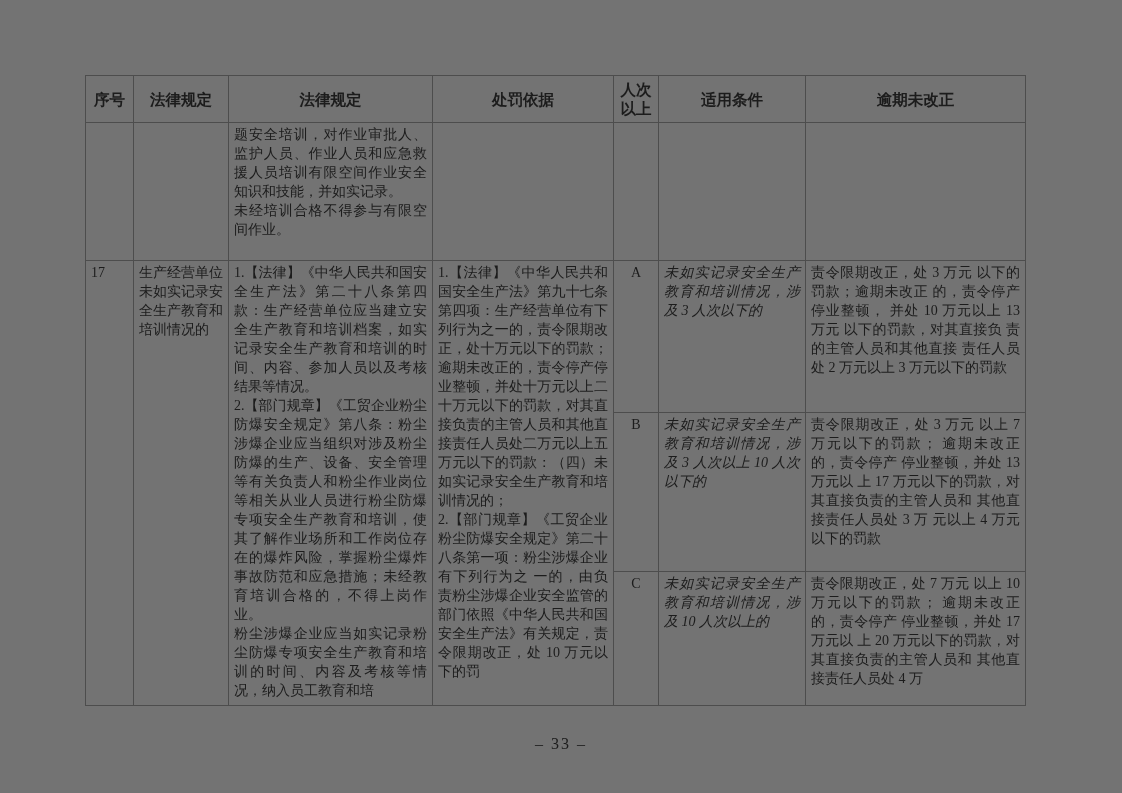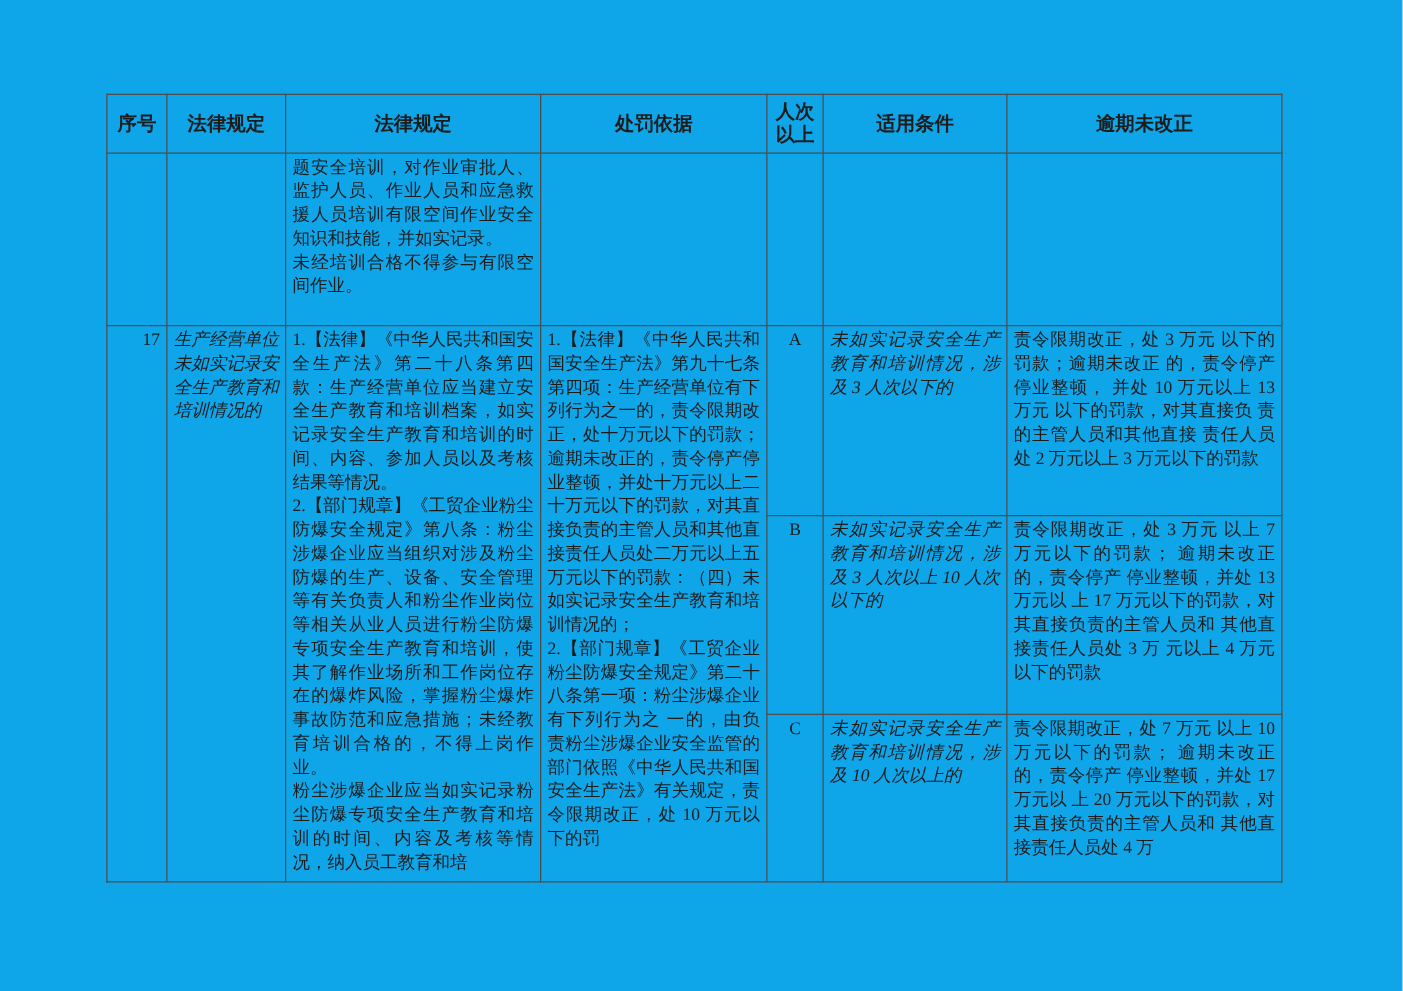--- a/index.html
+++ b/index.html
@@ -1,19 +1,19 @@
 <!DOCTYPE html>
 <html><head>
 <meta charset="utf-8">
 <style>
   html,body{margin:0;padding:0;background:#ffffff;}
   .sheet{
     position:relative;
     width:1122px;height:793px;
-    background:#0ea5e9;
+    background:#737373;
     font-family:"Liberation Serif","DejaVu Serif",serif;
     color:#1c1c1c;
     overflow:hidden;
   }
   table.ptable{
     position:absolute;left:85px;top:75px;
     width:940px;
     border-collapse:collapse;
     table-layout:fixed;
   }
@@ -32,22 +32,22 @@
     font-size:15.5px;
     text-align:center;
     vertical-align:middle;
     padding:2px 1px;
   }
   .rh-head{height:47px}
   .rh-carry{height:138px}
   .rh-a{height:152px}
   .rh-b{height:159px}
   .rh-c{height:134px}
-  .cell-no{text-align:right;vertical-align:middle;}
-  .cell-behavior{vertical-align:middle;text-align:justify;padding:2px 7px;font-style:italic;}
+  .cell-no{text-align:left;vertical-align:middle;}
+  .cell-behavior{vertical-align:middle;text-align:justify;padding:2px 7px;}
   .cell-flow{text-align:justify;white-space:pre-wrap;vertical-align:top;padding:3px 5px;}
   .cell-grade{text-align:center;vertical-align:middle;}
   .cell-cond{vertical-align:middle;text-align:justify;line-height:20px;padding:2px 9px;font-style:italic;}
   .cell-std{text-align:justify;white-space:pre-wrap;vertical-align:top;padding:3px 6px;}
   .cell-empty{}
   .footer{
     position:absolute;left:0;top:735px;width:1122px;
     text-align:center;
     font-size:16px;
     color:#1c1c1c;
@@ -107,14 +107,15 @@
       <td class="cell-std">责令限期改正，处 3 万元 以上 7 万元以下的罚款； 逾期未改正的，责令停产 停业整顿，并处 13 万元以 上 17 万元以下的罚款，对 其直接负责的主管人员和 其他直接责任人员处 3 万 元以上 4 万元以下的罚款</td>
     </tr>
     <tr class="rh-c">
       <td class="cell-grade">C</td>
       <td class="cell-cond">未如实记录安全生产教育和培训情况，涉及 10 人次以上的</td>
       <td class="cell-std">责令限期改正，处 7 万元 以上 10 万元以下的罚款； 逾期未改正的，责令停产 停业整顿，并处 17 万元以 上 20 万元以下的罚款，对 其直接负责的主管人员和 其他直接责任人员处 4 万</td>
     </tr>
   </tbody>
     </table>
 
+  <div class="footer">– 33 –</div>
 
 </div>
 
 </body></html>

